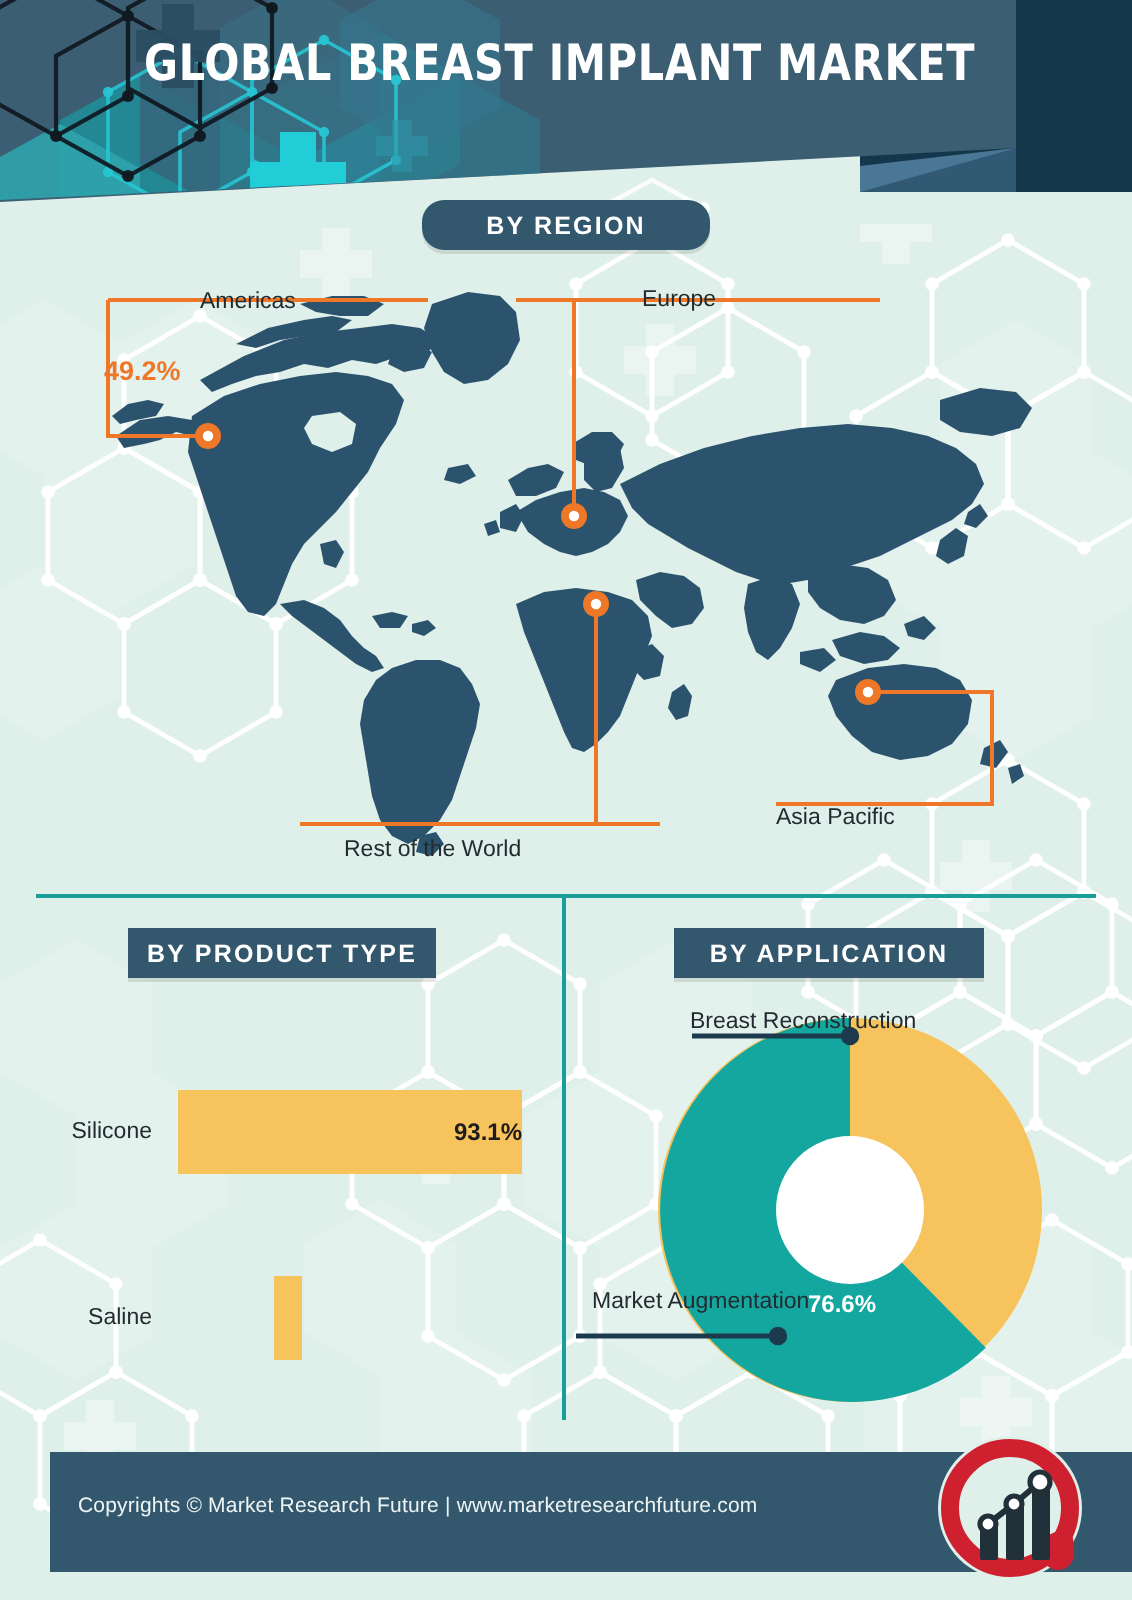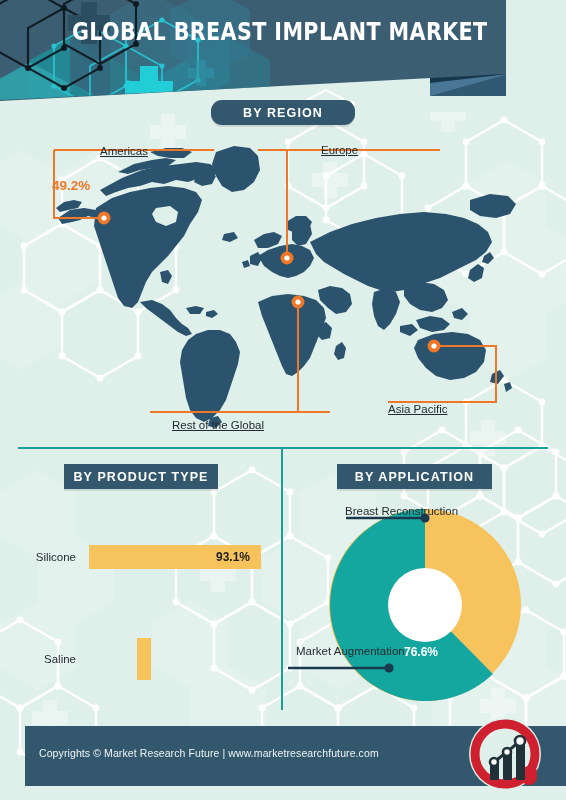--- a/index.html
+++ b/index.html
@@ -7,21 +7,21 @@
     width:566px; height:800px; overflow:hidden;
     font-family:"Liberation Sans", sans-serif;
     background:#e0efe9; position:relative;
   }
   #page { position:absolute; inset:0; background:#dff0ea; overflow:hidden; }
 
   
   .bg-hex { position:absolute; inset:0; z-index:0; pointer-events:none; }
 
   
-  .header { position:absolute; left:0; top:0; width:506px; height:112px; z-index:5; overflow:hidden;text-align:center; }
+  .header { position:absolute; left:0; top:0; width:566px; height:112px; z-index:5; overflow:hidden;text-align:center; }
   .header-svg { position:absolute; left:0; top:0; }
   .title {
     position:absolute; left:72px; top:17px; width:420px;
     font-family:"DejaVu Sans Condensed","Liberation Sans Narrow","Liberation Sans",sans-serif;
     font-size:25px; font-weight:bold; color:#ffffff;
     letter-spacing:0.4px; text-transform:uppercase;
     transform:scaleX(0.92); transform-origin:left center;
     white-space:nowrap;
   }
 
@@ -34,21 +34,21 @@
     box-shadow:0 2px 0 rgba(0,0,0,0.10);
     z-index:6;
   }
   #badge-region      { left:211px; top:100px; width:144px; height:25px;border-radius:11px; }
   #badge-product     { left:64px;  top:464px; width:154px; height:25px; }
   #badge-application { left:337px; top:464px; width:155px; height:25px; }
 
   
   .map-area { position:absolute; left:0; top:130px; width:566px; height:310px; z-index:3; }
   .region-label {
-    position:absolute; font-size:11.5px; color:#232b30; white-space:nowrap; z-index:4;text-decoration:underline;
+    position:absolute; font-size:11.5px; color:#232b30; white-space:nowrap; z-index:4;
   }
   #lbl-pct-americas {
     position:absolute; left:52px; top:142px; font-size:13.5px; font-weight:bold;
     color:#ee7728; z-index:4;margin-top:36px;
   }
   #lbl-americas   { left:100px; top:145px; }
   #lbl-europe     { left:321px; top:144px; }
   #lbl-rest       { left:172px; top:419px; }
   #lbl-asia       { left:388px; top:403px; }
 
@@ -57,22 +57,22 @@
   .divider-v { position:absolute; left:281px; top:447px; width:2px; height:263px; background:#1a9e9a; z-index:4; }
 
   
   .bars { position:absolute; left:0; top:500px; width:281px; height:210px; z-index:4; }
   .bar-row { position:absolute; display:flex; align-items:center; }
   .bar-label { font-size:11.5px; color:#232b30; text-align:right; }
   .bar {
     background:#f7c35c; height:100%; position:relative;
     display:flex; align-items:center; justify-content:flex-end;
   }
-  .bar-value { font-size:12px; font-weight:bold; color:#1d1d1d; padding-right:11px; }
-  #row-silicone { left:24px; top:45px; height:24px; }
+  .bar-value { font-size:12px; font-weight:bold; color:#1d1d1d; }
+  #row-silicone { left:24px; top:45px; height:42px; }
   #row-silicone .bar-label { width:52px; margin-right:13px; }
   #row-silicone .bar { width:172px; }
   #row-saline  { left:24px; top:138px; height:42px;gap:48px; }
   #row-saline .bar-label { width:52px; margin-right:13px; }
   #row-saline .bar { width:14px; }
 
   
   .donut-wrap { position:absolute; left:284px; top:495px; width:282px; height:215px; z-index:4; }
   .donut-label {
     position:absolute; font-size:11.5px; color:#232b30; line-height:13.5px;
@@ -394,21 +394,21 @@
         <circle cx="298" cy="172" r="2.6" fill="#ffffff"></circle>
         <circle cx="434" cy="216" r="6.5" fill="#ee7728"></circle>
         <circle cx="434" cy="216" r="2.6" fill="#ffffff"></circle>
       </g>
     </svg>
   </div>
 
   <div id="lbl-pct-americas">49.2%</div>
   <div class="region-label" id="lbl-americas">Americas</div>
   <div class="region-label" id="lbl-europe">Europe</div>
-  <div class="region-label" id="lbl-rest">Rest of the Global</div>
+  <div class="region-label" id="lbl-rest">Rest of the World</div>
   <div class="region-label" id="lbl-asia">Asia Pacific</div>
 
   <div class="divider-h"></div>
   <div class="divider-v"></div>
 
   <div class="bars">
     <div class="bar-row" id="row-silicone">
       <div class="bar-label">Silicone</div>
       <div class="bar">
         <span class="bar-value">93.1%</span>

